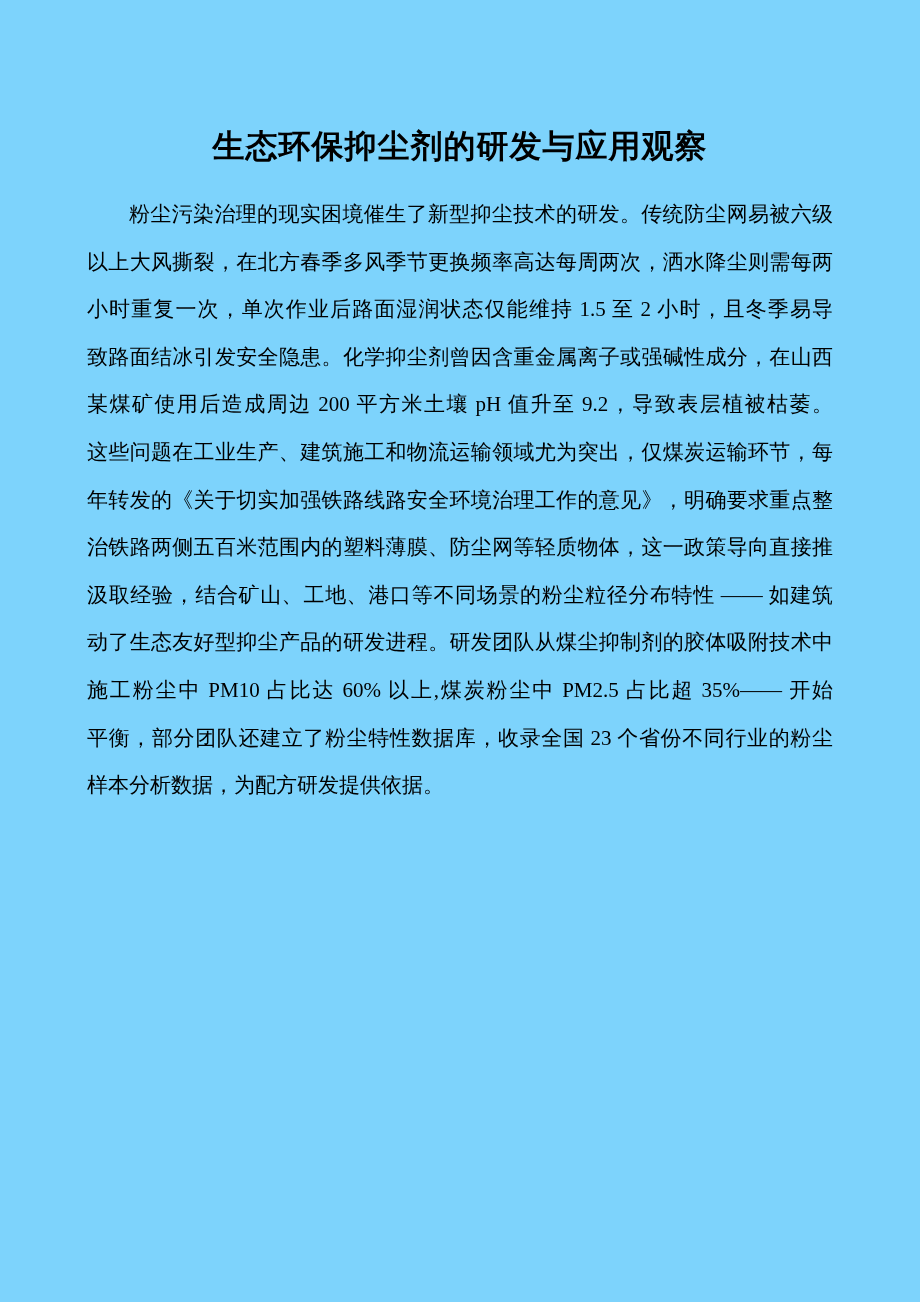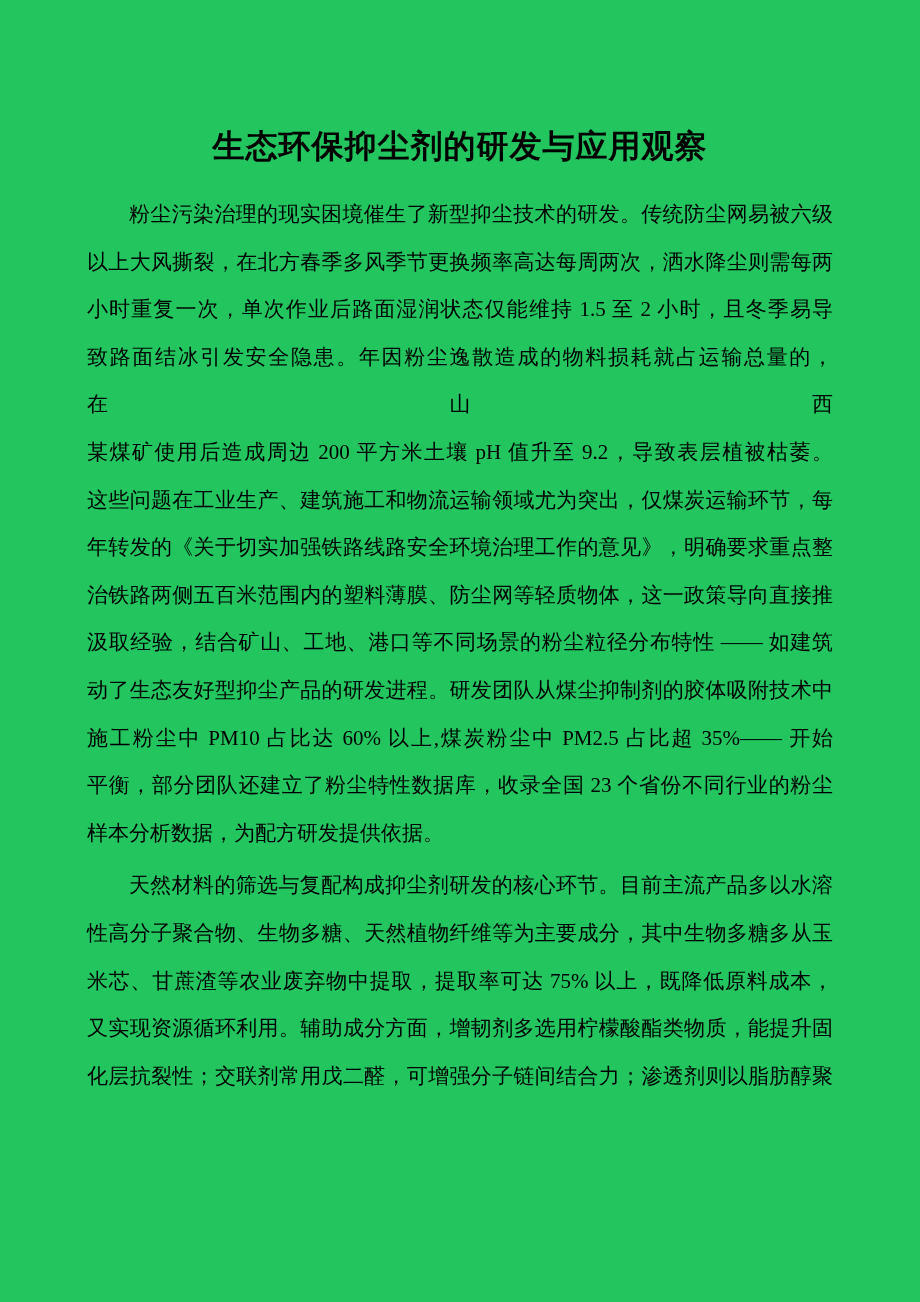--- a/index.html
+++ b/index.html
@@ -4,21 +4,21 @@
 <style>
   html, body {
     margin: 0;
     padding: 0;
     background: #ffffff;
   }
   .page {
     position: relative;
     width: 920px;
     height: 1302px;
-    background: #22c55e;
+    background: #7dd3fc;
     box-sizing: border-box;
     padding: 0 82px;
     overflow: hidden;
     color: #000000;
   }
   .doc-title {
     margin: 0;
     padding-top: 124px;
     height: 44px;
     line-height: 44px;
@@ -56,32 +56,25 @@
 </head>
 <body>
 
 <div class="page">
   <h1 class="doc-title">生态环保抑尘剂的研发与应用观察</h1>
   <div class="doc-body">
       <div class="paragraph">
         <div class="line indent">粉尘污染治理的现实困境催生了新型抑尘技术的研发。传统防尘网易被六级</div>
         <div class="line">以上大风撕裂，在北方春季多风季节更换频率高达每周两次，洒水降尘则需每两</div>
         <div class="line">小时重复一次，单次作业后路面湿润状态仅能维持 1.5 至 2 小时，且冬季易导</div>
-        <div class="line">致路面结冰引发安全隐患。年因粉尘逸散造成的物料损耗就占运输总量的，在山西</div>
+        <div class="line">致路面结冰引发安全隐患。化学抑尘剂曾因含重金属离子或强碱性成分，在山西</div>
         <div class="line">某煤矿使用后造成周边 200 平方米土壤 pH 值升至 9.2，导致表层植被枯萎。</div>
         <div class="line">这些问题在工业生产、建筑施工和物流运输领域尤为突出，仅煤炭运输环节，每</div>
         <div class="line">年转发的《关于切实加强铁路线路安全环境治理工作的意见》，明确要求重点整</div>
         <div class="line">治铁路两侧五百米范围内的塑料薄膜、防尘网等轻质物体，这一政策导向直接推</div>
         <div class="line">汲取经验，结合矿山、工地、港口等不同场景的粉尘粒径分布特性 —— 如建筑</div>
         <div class="line">动了生态友好型抑尘产品的研发进程。研发团队从煤尘抑制剂的胶体吸附技术中</div>
         <div class="line">施工粉尘中 PM10 占比达 60% 以上,煤炭粉尘中 PM2.5 占比超 35%—— 开始</div>
         <div class="line">平衡，部分团队还建立了粉尘特性数据库，收录全国 23 个省份不同行业的粉尘</div>
         <div class="line short">样本分析数据，为配方研发提供依据。</div>
       </div>
-      <div class="paragraph">
-        <div class="line indent">天然材料的筛选与复配构成抑尘剂研发的核心环节。目前主流产品多以水溶</div>
-        <div class="line">性高分子聚合物、生物多糖、天然植物纤维等为主要成分，其中生物多糖多从玉</div>
-        <div class="line">米芯、甘蔗渣等农业废弃物中提取，提取率可达 75% 以上，既降低原料成本，</div>
-        <div class="line">又实现资源循环利用。辅助成分方面，增韧剂多选用柠檬酸酯类物质，能提升固</div>
-        <div class="line">化层抗裂性；交联剂常用戊二醛，可增强分子链间结合力；渗透剂则以脂肪醇聚</div>
-      </div>
     </div>
 </div>
 
 </body></html>

